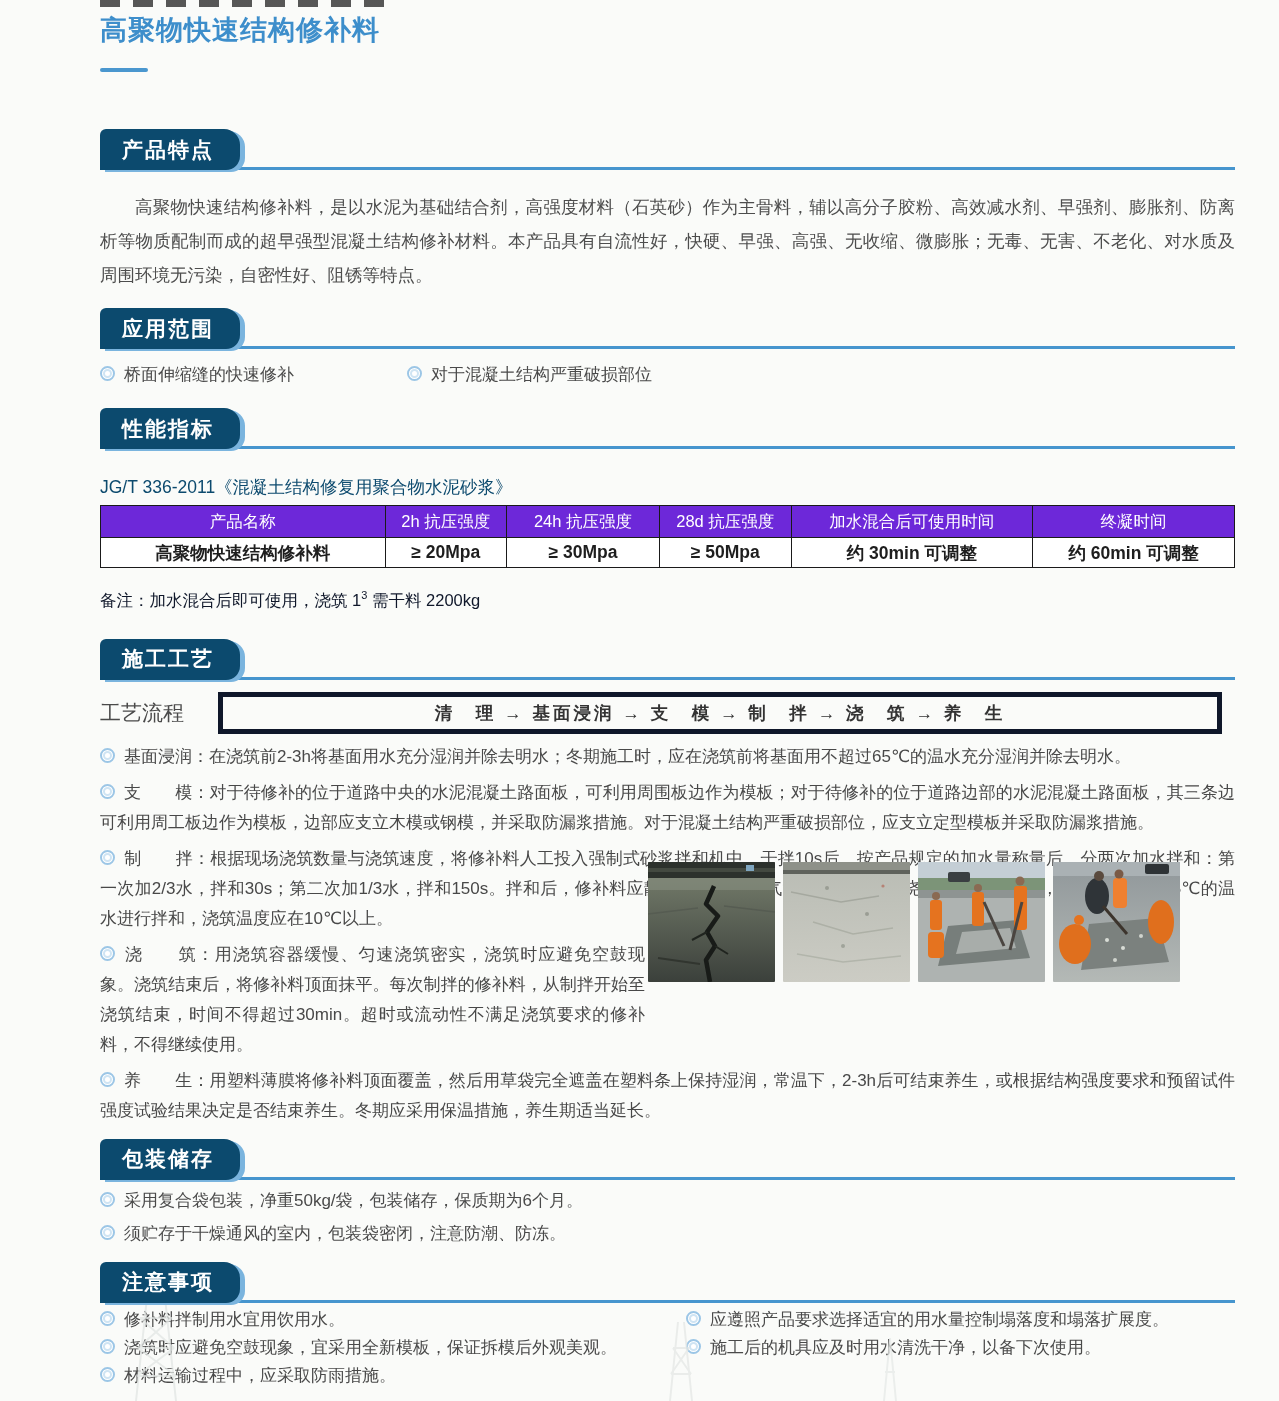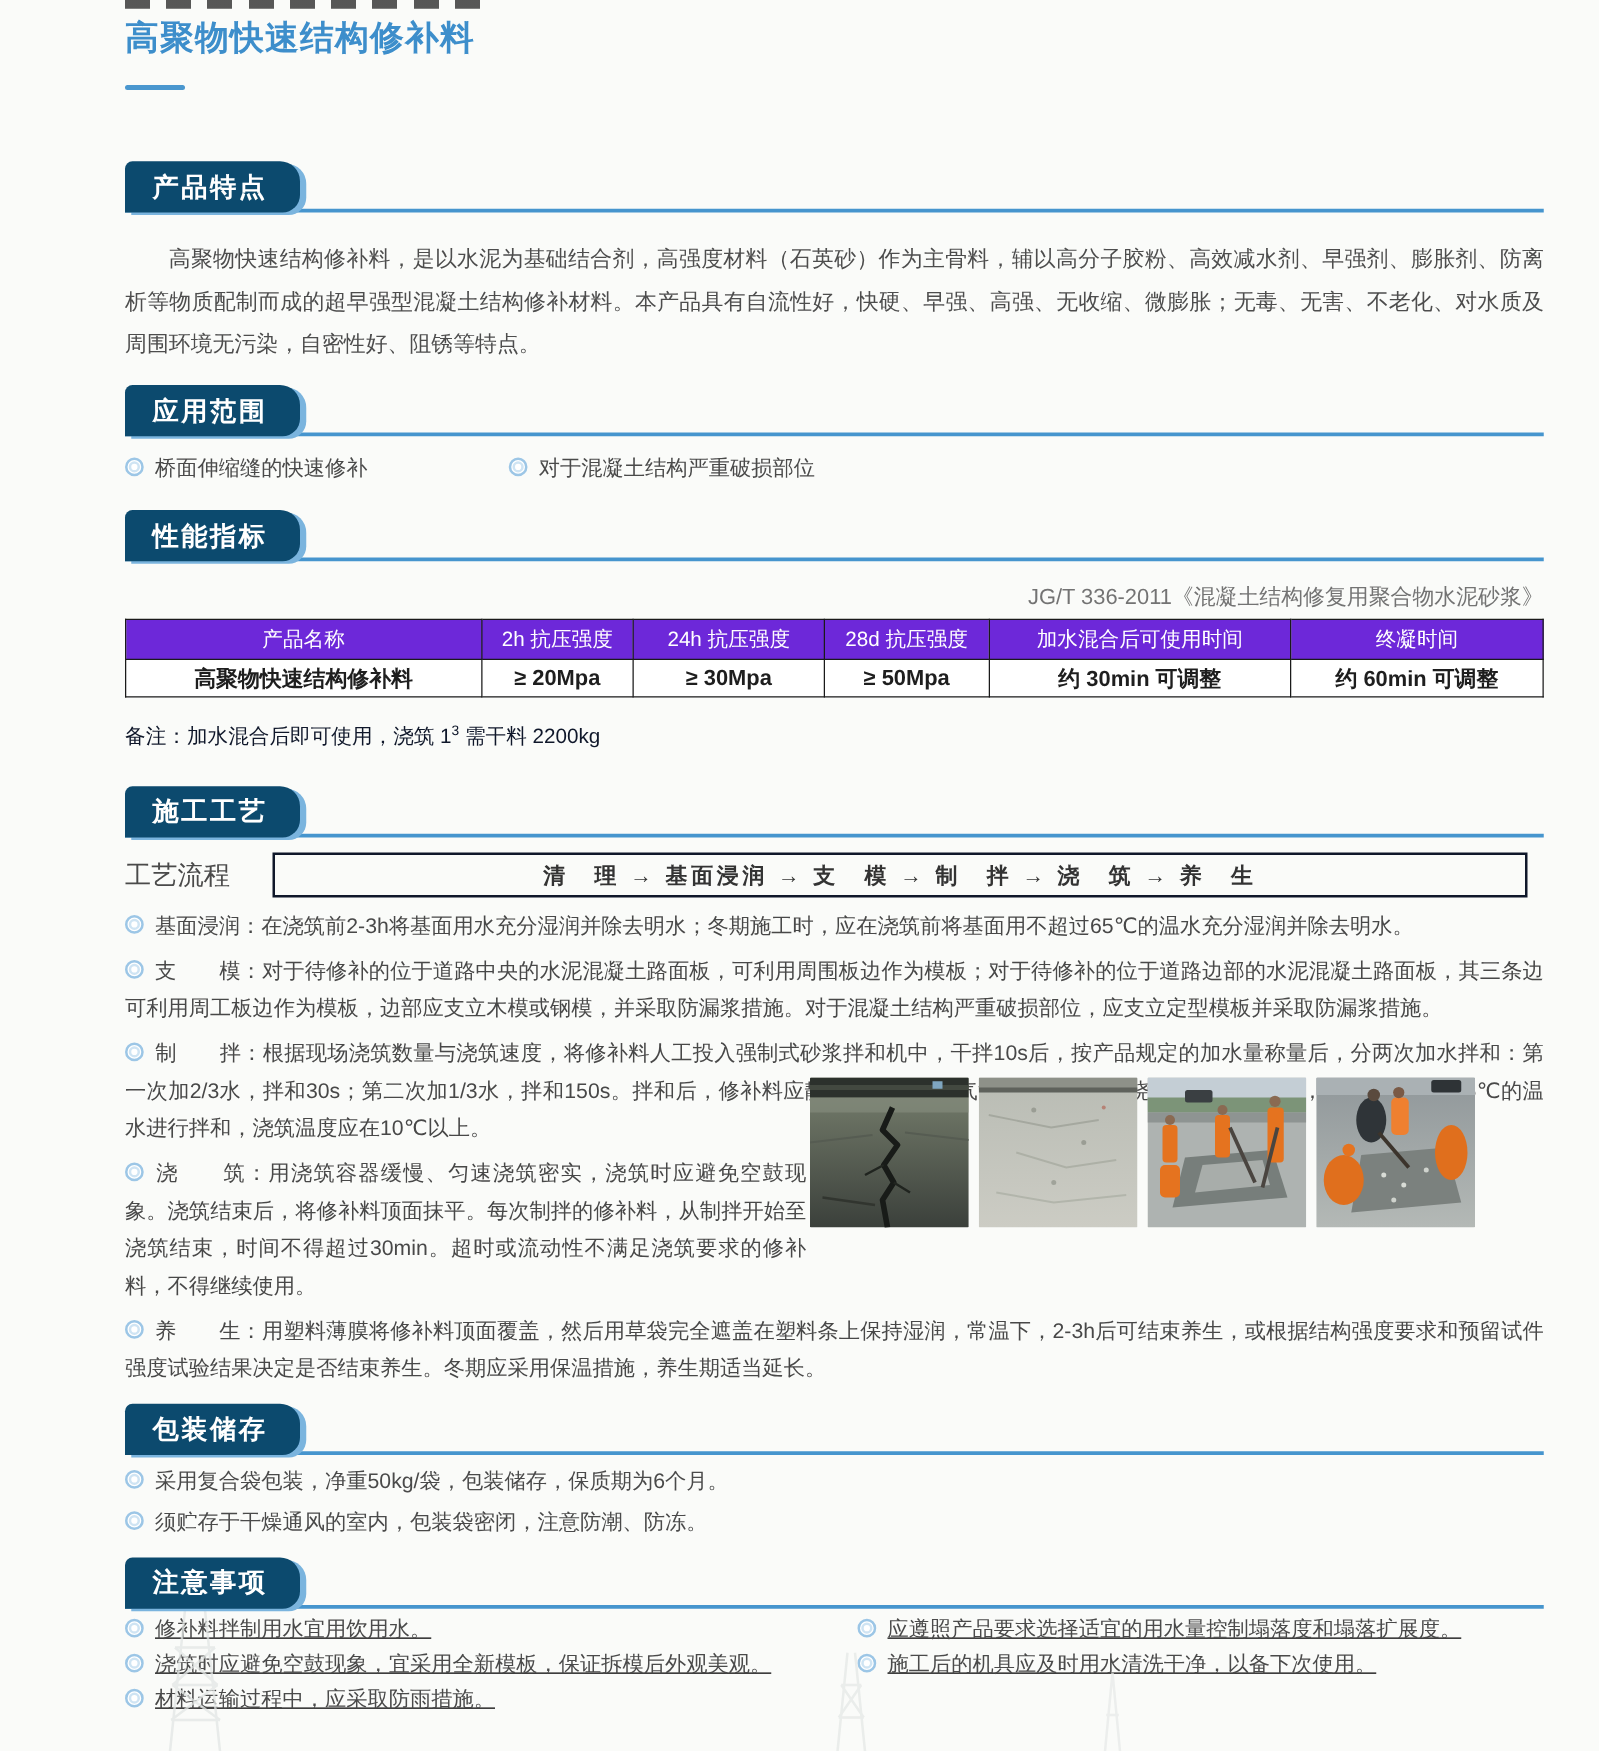--- a/index.html
+++ b/index.html
@@ -36,51 +36,51 @@
     text-align:justify;text-indent:2em;
   }
   
   .ring{
     display:inline-block;width:11px;height:11px;border:2px solid #9cc6e6;border-radius:50%;
     position:relative;vertical-align:-1px;margin-right:9px;background:#fff;
   }
   .ring::before{content:'';position:absolute;inset:1px;border:2px solid #cfe4f3;border-radius:50%;}
   .app-list{display:flex;margin-top:14px;font-size:17px;color:#4a4a4a;line-height:24px;}
   .app-item:first-child{width:307px;}
-  .std-caption{margin-top:16px;text-align:right;font-size:17.5px;line-height:24px;color:#737373;}
+  .std-caption{margin-top:26px;text-align:left;font-size:17.5px;line-height:24px;color:#0c4a6e;}
   table.perf{
     margin-top:6px;width:100%;border-collapse:collapse;
     border:1px solid #1a1a1a;table-layout:fixed;
   }
   table.perf th{
     background:#6d28d9;color:#fff;font-size:16.5px;font-weight:normal;
     border:1px solid #1a1a1a;height:31px;padding:0 2px;
   }
   table.perf td{
     background:#fff;color:#1e1e1e;font-size:17.5px;font-weight:bold;
     border:1px solid #1a1a1a;height:29px;text-align:center;padding:0 2px;
   }
   .note-line{margin-top:16px;font-size:16.5px;line-height:22px;color:#0f172a;}
   .note-line sup{font-size:11px;}
   .flow-row{display:flex;align-items:stretch;margin-top:12px;}
   .flow-label{width:118px;font-size:21px;color:#4a4a4a;display:flex;align-items:center;}
   .flow-box{
-    flex:1;margin-right:13px;border:2px solid #0f172a;display:flex;align-items:center;justify-content:center;
+    flex:1;margin-right:13px;border:5px solid #0f172a;display:flex;align-items:center;justify-content:center;
     font-size:17.5px;font-weight:bold;letter-spacing:3px;color:#333;height:32px;
   }
   .step{margin:6px 0 0;font-size:17px;line-height:30px;color:#484848;text-align:justify;}
   .step.first{margin-top:8px;}
   .step.narrow{width:545px;}
   .photos{
     position:absolute;left:648px;top:862px;width:533px;height:120px;
     display:flex;gap:8px;z-index:2;
   }
   .photos svg{display:block;border-radius:1px;}
   .stor-item{margin-top:9px;font-size:17px;line-height:24px;color:#4a4a4a;}
-  .notes{margin-top:6px;text-decoration:underline;}
+  .notes{margin-top:6px;}
   .note-row{display:flex;margin-top:6px;font-size:17px;line-height:22px;color:#4a4a4a;}
   .note-cell-l{width:586px;}
   .note-cell-r{flex:1;}
   .wm{position:absolute;opacity:.75;pointer-events:none;}
 </style>
 </head>
 <body>
 
 <div class="top-frag"></div>
 

